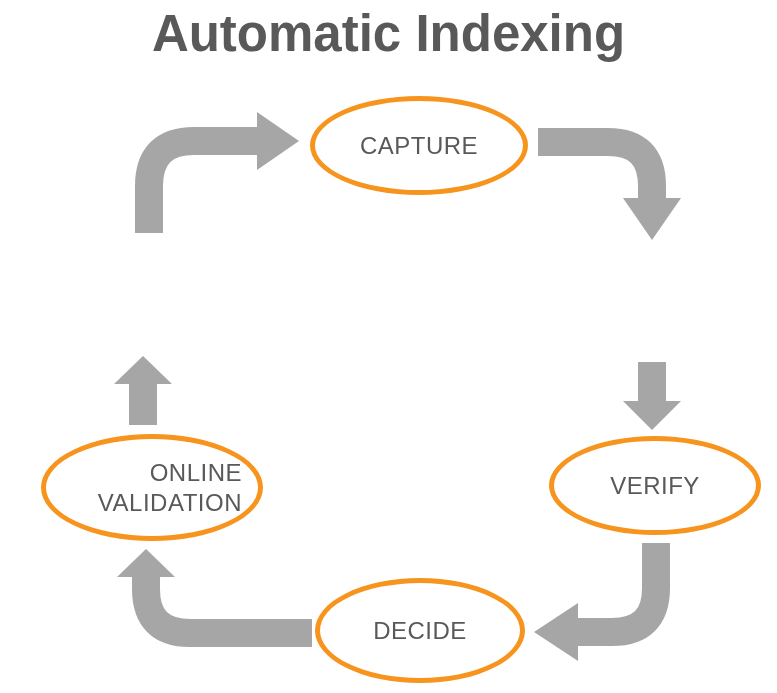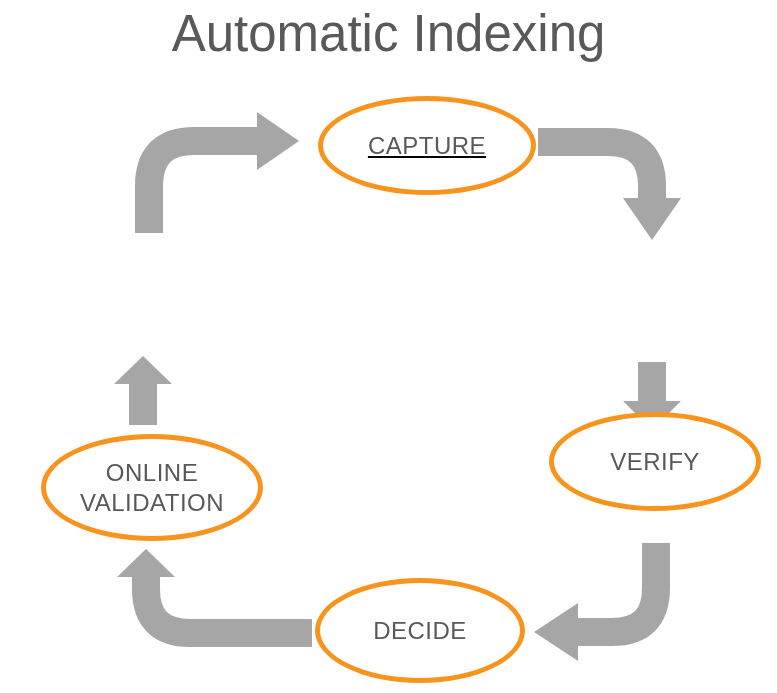--- a/index.html
+++ b/index.html
@@ -21,21 +21,21 @@
     height: 693px;
     background: var(--background);
   }
   .title {
     position: absolute;
     top: 4px;
     left: 0;
     width: 100%;
     text-align: center;
     font-size: 51px;
-    font-weight: 400;
+    font-weight: 700;
     color: var(--text);
     letter-spacing: 0px;
   }
   .arrows {
     position: absolute;
     left: 0;
     top: 0;
     width: 777px;
     height: 693px;
   }
@@ -58,25 +58,25 @@
     justify-content: center;
     text-align: center;
   }
   .node-label {
     font-size: 24px;
     color: var(--text);
     letter-spacing: 0.5px;
     line-height: 1.25;
     padding: 0 16px;
   }
-  .node-capture            { left: 318px; top:  96px; width: 218px; height:  99px; text-decoration: underline; }
+  .node-capture            { left: 310px; top:  96px; width: 218px; height:  99px; }
   .node-identify           { left: 549px; top: 250px; width: 212px; height: 101px; }
-  .node-verify             { left: 549px; top: 412px; width: 212px; height:  99px; }
+  .node-verify             { left: 549px; top: 436px; width: 212px; height:  99px; }
   .node-decide             { left: 315px; top: 578px; width: 210px; height: 105px; }
-  .node-online-validation  { left:  41px; top: 434px; width: 222px; height: 107px; }
+  .node-online-validation  { left:  41px; top: 434px; width: 222px; height: 107px; text-align: right; }
   .node-monitor            { left:  40px; top: 242px; width: 222px; height: 105px; }
 </style>
 </head>
 <body>
 
 <div class="canvas">
 
   <h1 class="title">Automatic Indexing</h1>
 
   <svg class="arrows" viewBox="0 0 777 693" aria-hidden="true">

